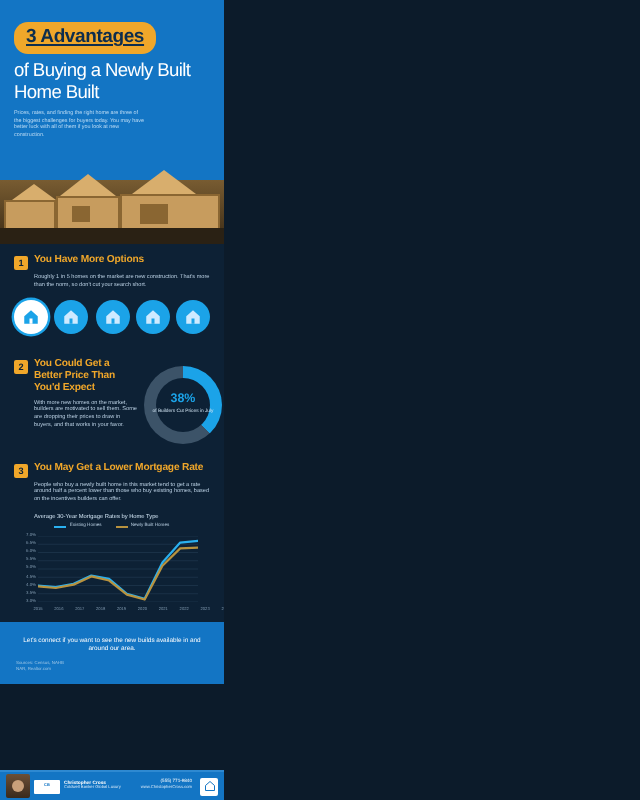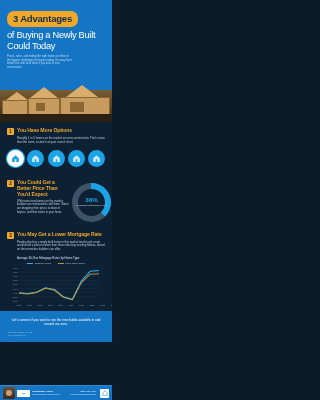--- a/index.html
+++ b/index.html
@@ -21,20 +21,21 @@
     display: inline-block;
     background: #f0a72a;
     color: #0d2d4d;
     font-weight: bold;
     font-size: 9.5px;
     letter-spacing: -0.2px;
     line-height: 11px;
     padding: 2px 6px 3px 6px;
     border-radius: 7px;
     white-space: nowrap;
+    text-decoration: underline;
   }
   .title-rest {
     color: #ffffff;
     font-size: 9.3px;
     line-height: 10.5px;
     letter-spacing: -0.3px;
     margin-top: 3px;
     font-weight: normal;
   }
   .subtitle {
@@ -262,21 +263,21 @@
   }
   .fbadge svg { width: 6px; height: 6px; }
 </style>
 </head>
 <body>
 
 <div class="page">
 
   <div class="header">
     <div class="title-pill">3 Advantages</div>
-    <div class="title-rest">of Buying a Newly Built Could Today</div>
+    <div class="title-rest">of Buying a Newly Built Home Built</div>
     <div class="subtitle">Prices, rates, and finding the right home are three of the biggest challenges for buyers today. You may have better luck with all of them if you look at new construction.</div>
   </div>
 
   <div class="hero">
     <div class="hero-sky"></div>
     <div class="roof" style="left:6px; top:16px;"></div>
     <div class="roof" style="left:30px; top:11px; border-left-width:14px; border-right-width:14px; border-bottom-width:11px;"></div>
     <div class="roof" style="left:66px; top:9px; border-left-width:16px; border-right-width:16px; border-bottom-width:12px;"></div>
     <div class="frame" style="left:2px; top:24px; width:26px; height:16px;"></div>
     <div class="frame" style="left:28px; top:22px; width:32px; height:18px;"></div>

